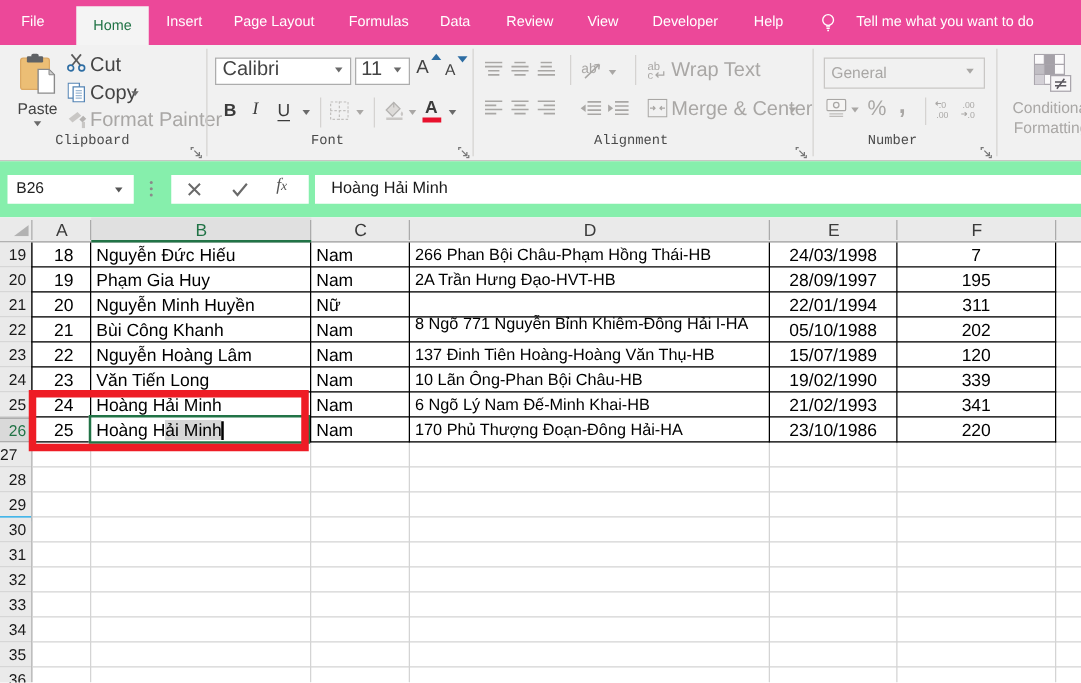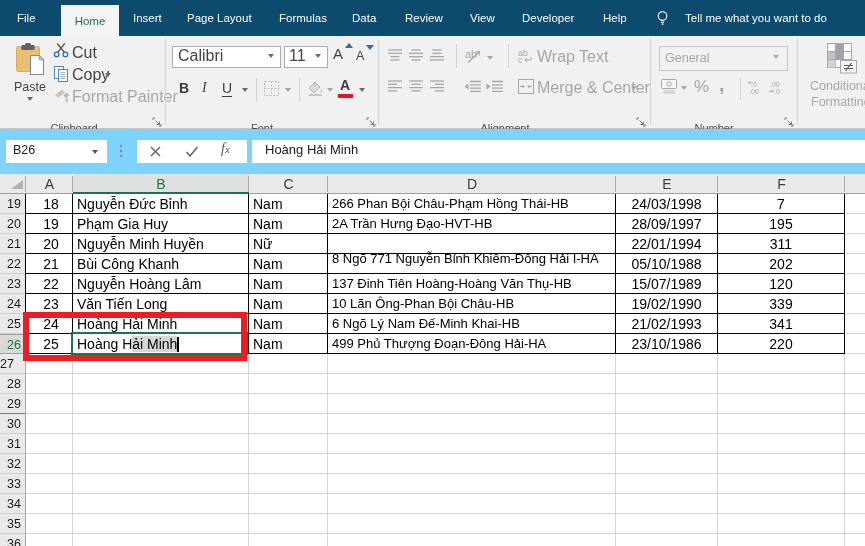--- a/index.html
+++ b/index.html
@@ -1,31 +1,31 @@
 <!DOCTYPE html>
 <html><head>
 <meta charset="utf-8">
 <style>
   html,body{margin:0;padding:0;}
   body{width:865px;height:546px;overflow:hidden;font-family:"Liberation Sans",sans-serif;}
   .abs{position:absolute;}
   #app{position:relative;width:865px;height:546px;background:#fff;overflow:hidden;}
-  #tabbar{position:absolute;left:0;top:0;width:865px;height:36px;background:#0c4a6e;}
+  #tabbar{position:absolute;left:0;top:0;width:865px;height:36px;background:#ec4899;}
   .tab{position:absolute;top:0;height:36px;line-height:37px;color:#fff;font-size:11.5px;}
   #hometab{position:absolute;left:61px;top:5px;width:58px;height:31px;background:#f4f4f4;color:#217346;font-size:11.5px;text-align:center;line-height:32px;}
   #ribbon{position:absolute;left:0;top:36px;width:865px;height:92px;background:#f1f1f1;border-bottom:1px solid #c8c6c4;}
-  .glabel{position:absolute;top:84px;height:16px;line-height:16px;font-size:11px;color:#4b4b4b;text-align:center;}
+  .glabel{position:absolute;top:69px;height:16px;line-height:16px;font-size:11px;color:#4b4b4b;text-align:center;font-family:Liberation Mono, monospace;}
   .gsep{position:absolute;top:3px;width:1px;height:86px;background:#d5d3d1;}
   .btxt{position:absolute;font-size:16px;color:#444;height:16px;line-height:16px;white-space:nowrap;}
   .gray{color:#a9a7a5 !important;}
   .combo{position:absolute;background:#fff;border:1px solid #adadad;}
   .cgray{position:absolute;background:#f1f1f1;border:1px solid #c9c7c5;}
   .dar{position:absolute;width:0;height:0;border-left:3.5px solid transparent;border-right:3.5px solid transparent;border-top:4px solid #6a6a6a;}
   .dgr{border-top-color:#a9a7a5;}
-  #fbar{position:absolute;left:0;top:129px;width:865px;height:45px;background:#7dd3fc;}
+  #fbar{position:absolute;left:0;top:129px;width:865px;height:45px;background:#86efac;}
   .fwhite{position:absolute;top:11px;height:23px;background:#fff;}
   #grid{position:absolute;left:0;top:174px;width:865px;height:372px;background:#fff;}
   .hcell{position:absolute;top:0;height:19px;background:#eaeaea;font-size:13px;color:#3b3b3b;text-align:center;line-height:20px;}
   .rh{position:absolute;left:0;width:25px;height:19px;background:#eaeaea;font-size:12.5px;color:#1a1a1a;text-align:right;line-height:20px;}
   .cell{position:absolute;height:20px;line-height:20.5px;font-size:14px;color:#000;white-space:nowrap;}
   .fb{font-size:13px;}
   .ctr{text-align:center;}
 </style>
 </head>
 <body>
@@ -354,21 +354,21 @@
     <div class="abs" style="left:844px;top:20px;width:1px;height:160px;background:#000;"></div>
     <div class="abs" style="left:25px;top:39px;width:820px;height:1px;background:#000;"></div>
     <div class="abs" style="left:25px;top:59px;width:820px;height:1px;background:#000;"></div>
     <div class="abs" style="left:25px;top:79px;width:820px;height:1px;background:#000;"></div>
     <div class="abs" style="left:25px;top:99px;width:820px;height:1px;background:#000;"></div>
     <div class="abs" style="left:25px;top:119px;width:820px;height:1px;background:#000;"></div>
     <div class="abs" style="left:25px;top:139px;width:820px;height:1px;background:#000;"></div>
     <div class="abs" style="left:25px;top:159px;width:820px;height:1px;background:#000;"></div>
     <div class="abs" style="left:25px;top:179px;width:820px;height:1px;background:#000;"></div>
     <div class="cell ctr" style="left:28px;top:20px;width:46px;">18</div>
-    <div class="cell" style="left:77px;top:20px;width:170px;">Nguyễn Đức Bỉnh</div>
+    <div class="cell" style="left:77px;top:20px;width:170px;">Nguyễn Đức Hiếu</div>
     <div class="cell" style="left:253px;top:20px;width:74px;">Nam</div>
     <div class="cell fb" style="left:332px;top:20px;width:282px;">266 Phan Bội Châu-Phạm Hồng Thái-HB</div>
     <div class="cell ctr" style="left:616px;top:20px;width:101px;">24/03/1998</div>
     <div class="cell ctr" style="left:718px;top:20px;width:126px;">7</div>
     <div class="cell ctr" style="left:28px;top:40px;width:46px;">19</div>
     <div class="cell" style="left:77px;top:40px;width:170px;">Phạm Gia Huy</div>
     <div class="cell" style="left:253px;top:40px;width:74px;">Nam</div>
     <div class="cell fb" style="left:332px;top:40px;width:282px;">2A Trần Hưng Đạo-HVT-HB</div>
     <div class="cell ctr" style="left:616px;top:40px;width:101px;">28/09/1997</div>
     <div class="cell ctr" style="left:718px;top:40px;width:126px;">195</div>
@@ -396,20 +396,20 @@
     <div class="cell ctr" style="left:616px;top:120px;width:101px;">19/02/1990</div>
     <div class="cell ctr" style="left:718px;top:120px;width:126px;">339</div>
     <div class="cell ctr" style="left:28px;top:140px;width:46px;">24</div>
     <div class="cell" style="left:77px;top:140px;width:170px;">Hoàng Hải Minh</div>
     <div class="cell" style="left:253px;top:140px;width:74px;">Nam</div>
     <div class="cell fb" style="left:332px;top:140px;width:282px;">6 Ngõ Lý Nam Đế-Minh Khai-HB</div>
     <div class="cell ctr" style="left:616px;top:140px;width:101px;">21/02/1993</div>
     <div class="cell ctr" style="left:718px;top:140px;width:126px;">341</div>
     <div class="cell ctr" style="left:28px;top:160px;width:46px;">25</div>
     <div class="cell" style="left:253px;top:160px;width:74px;">Nam</div>
-    <div class="cell fb" style="left:332px;top:160px;width:282px;">499 Phủ Thượng Đoạn-Đông Hải-HA</div>
+    <div class="cell fb" style="left:332px;top:160px;width:282px;">170 Phủ Thượng Đoạn-Đông Hải-HA</div>
     <div class="cell ctr" style="left:616px;top:160px;width:101px;">23/10/1986</div>
     <div class="cell ctr" style="left:718px;top:160px;width:126px;">220</div>
     <div class="abs" style="left:71px;top:158px;width:177px;height:23px;background:#fff;border:2px solid #217346;box-sizing:border-box;"></div>
     <div class="cell" style="left:77px;top:160px;width:168px;">Hoàng H<span style="background:#d6d6d6;">ải Minh</span><span style="display:inline-block;width:2px;height:15px;background:#000;vertical-align:-3px;"></span></div>
     <div class="abs" style="left:23px;top:138px;width:224px;height:49px;border:6px solid #ee1c25;box-sizing:border-box;"></div>
   </div>
 </div>
 
 </body></html>

